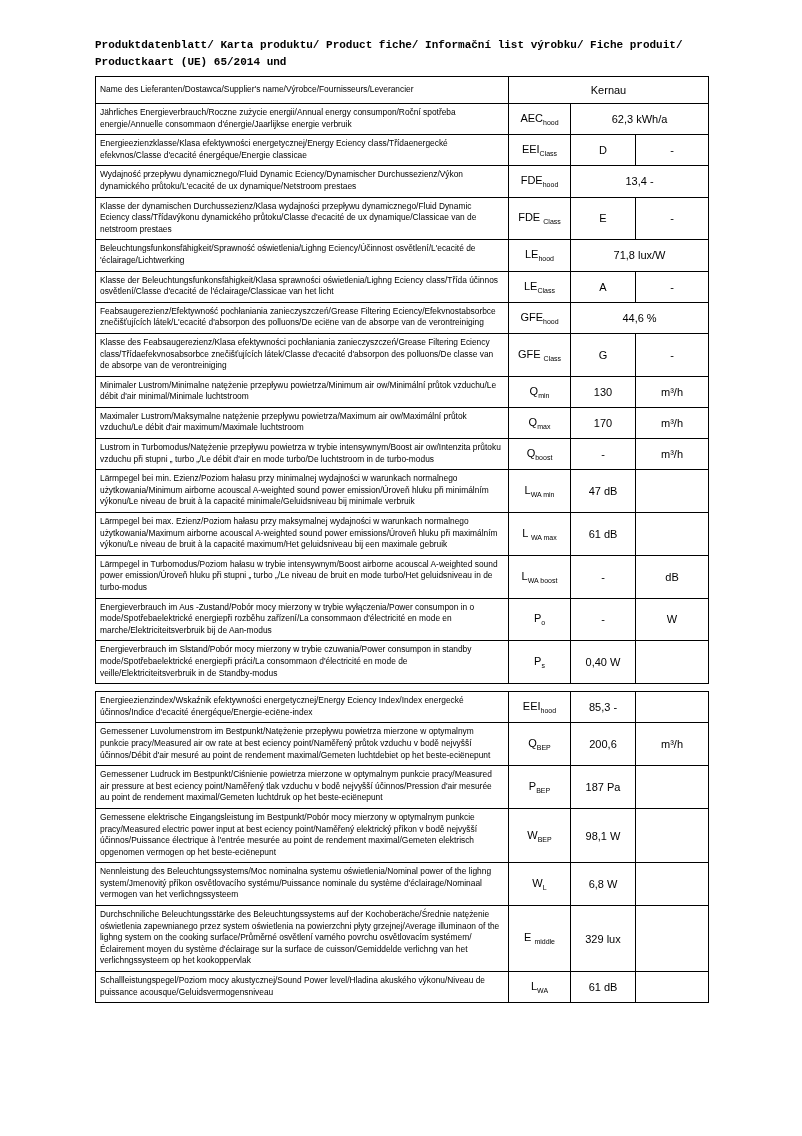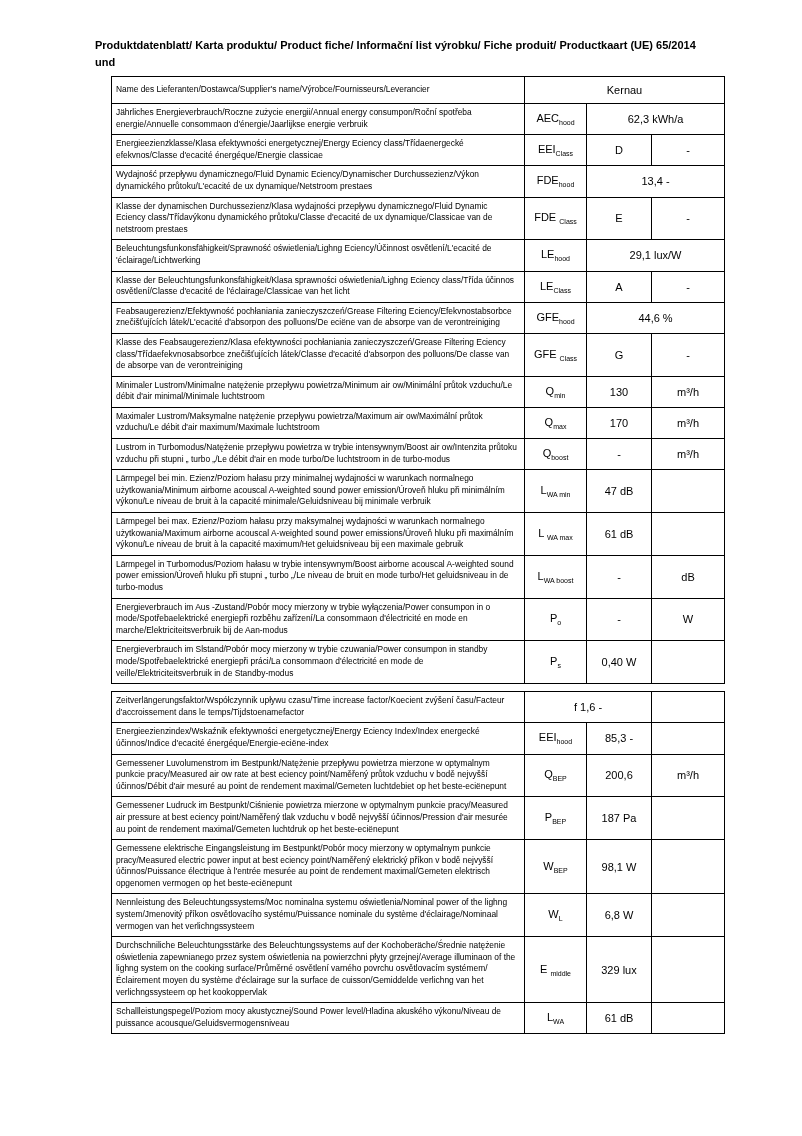--- a/index.html
+++ b/index.html
@@ -6,22 +6,22 @@
   html, body { margin: 0; padding: 0; }
   body {
     width: 802px; height: 1136px;
     background: #ffffff;
     color: #000;
     font-family: "Liberation Sans", sans-serif;
     overflow: hidden;
     position: relative;
   }
   .content { position: absolute; left: 95px; top: 37px; width: 613px; }
-  .doc-title { font-size: 11px; font-weight: bold; line-height: 1.5; }
-  .tables { margin-top: 6px; margin-left: 16px; }
+  .doc-title { font-size: 11px; font-weight: bold; line-height: 1.5; font-family: Liberation Mono, monospace; }
+  .tables { margin-top: 6px; }
   table {
     border-collapse: collapse;
     width: 613px;
     table-layout: fixed;
   }
   .t2 { margin-top: 7px; }
   col.col1 { width: 413px; }
   col.col2 { width: 62px; }
   col.col3 { width: 65px; }
   col.col4 { width: 73px; }
@@ -77,21 +77,21 @@
           </tr>
           <tr>
             <td class="c-label">Klasse der dynamischen Durchussezienz/Klasa wydajności przepływu dynamicznego/Fluid Dynamic Eciency class/Třídavýkonu dynamického průtoku/Classe d'ecacité de ux dynamique/Classicae van de netstroom prestaes</td>
             <td class="c-symbol"><span>FDE </span><sub>Class</sub></td>
             <td class="c-value">E</td>
             <td class="c-unit">-</td>
           </tr>
           <tr>
             <td class="c-label">Beleuchtungsfunkonsfähigkeit/Sprawność oświetlenia/Lighng Eciency/Účinnost osvětlení/L'ecacité de 'éclairage/Lichtwerking</td>
             <td class="c-symbol"><span>LE</span><sub>hood</sub></td>
-            <td class="c-value" colspan="2">29,1 lux/W</td>
+            <td class="c-value" colspan="2">71,8 lux/W</td>
           </tr>
           <tr>
             <td class="c-label">Klasse der Beleuchtungsfunkonsfähigkeit/Klasa sprawności oświetlenia/Lighng Eciency class/Třída účinnos osvětlení/Classe d'ecacité de l'éclairage/Classicae van het licht</td>
             <td class="c-symbol"><span>LE</span><sub>Class</sub></td>
             <td class="c-value">A</td>
             <td class="c-unit">-</td>
           </tr>
           <tr>
             <td class="c-label">Feabsaugerezienz/Efektywność pochłaniania zanieczyszczeń/Grease Filtering Eciency/Efekvnostabsorbce znečišťujících látek/L'ecacité d'absorpon des polluons/De eciëne van de absorpe van de verontreiniging</td>
             <td class="c-symbol"><span>GFE</span><sub>hood</sub></td>
@@ -155,25 +155,20 @@
     </table>
     <table class="t2">
       <colgroup>
           <col class="col1">
           <col class="col2">
           <col class="col3">
           <col class="col4">
         </colgroup>
       <tbody>
           <tr>
-            <td class="c-label">Zeitverlängerungsfaktor/Współczynnik upływu czasu/Time increase factor/Koecient zvýšení času/Facteur d'accroissement dans le temps/Tijdstoenamefactor</td>
-            <td class="c-value" colspan="2">f 1,6 -</td>
-            <td class="c-unit"></td>
-          </tr>
-          <tr>
             <td class="c-label">Energieezienzindex/Wskaźnik efektywności energetycznej/Energy Eciency Index/Index energecké účinnos/Indice d'ecacité énergéque/Energie-eciëne-index</td>
             <td class="c-symbol"><span>EEI</span><sub>hood</sub></td>
             <td class="c-value">85,3 -</td>
             <td class="c-unit"></td>
           </tr>
           <tr>
             <td class="c-label">Gemessener Luvolumenstrom im Bestpunkt/Natężenie przepływu powietrza mierzone w optymalnym punkcie pracy/Measured air ow rate at best eciency point/Naměřený průtok vzduchu v bodě nejvyšší účinnos/Débit d'air mesuré au point de rendement maximal/Gemeten luchtdebiet op het beste-eciënepunt</td>
             <td class="c-symbol"><span>Q</span><sub>BEP</sub></td>
             <td class="c-value">200,6</td>
             <td class="c-unit">m³/h</td>

